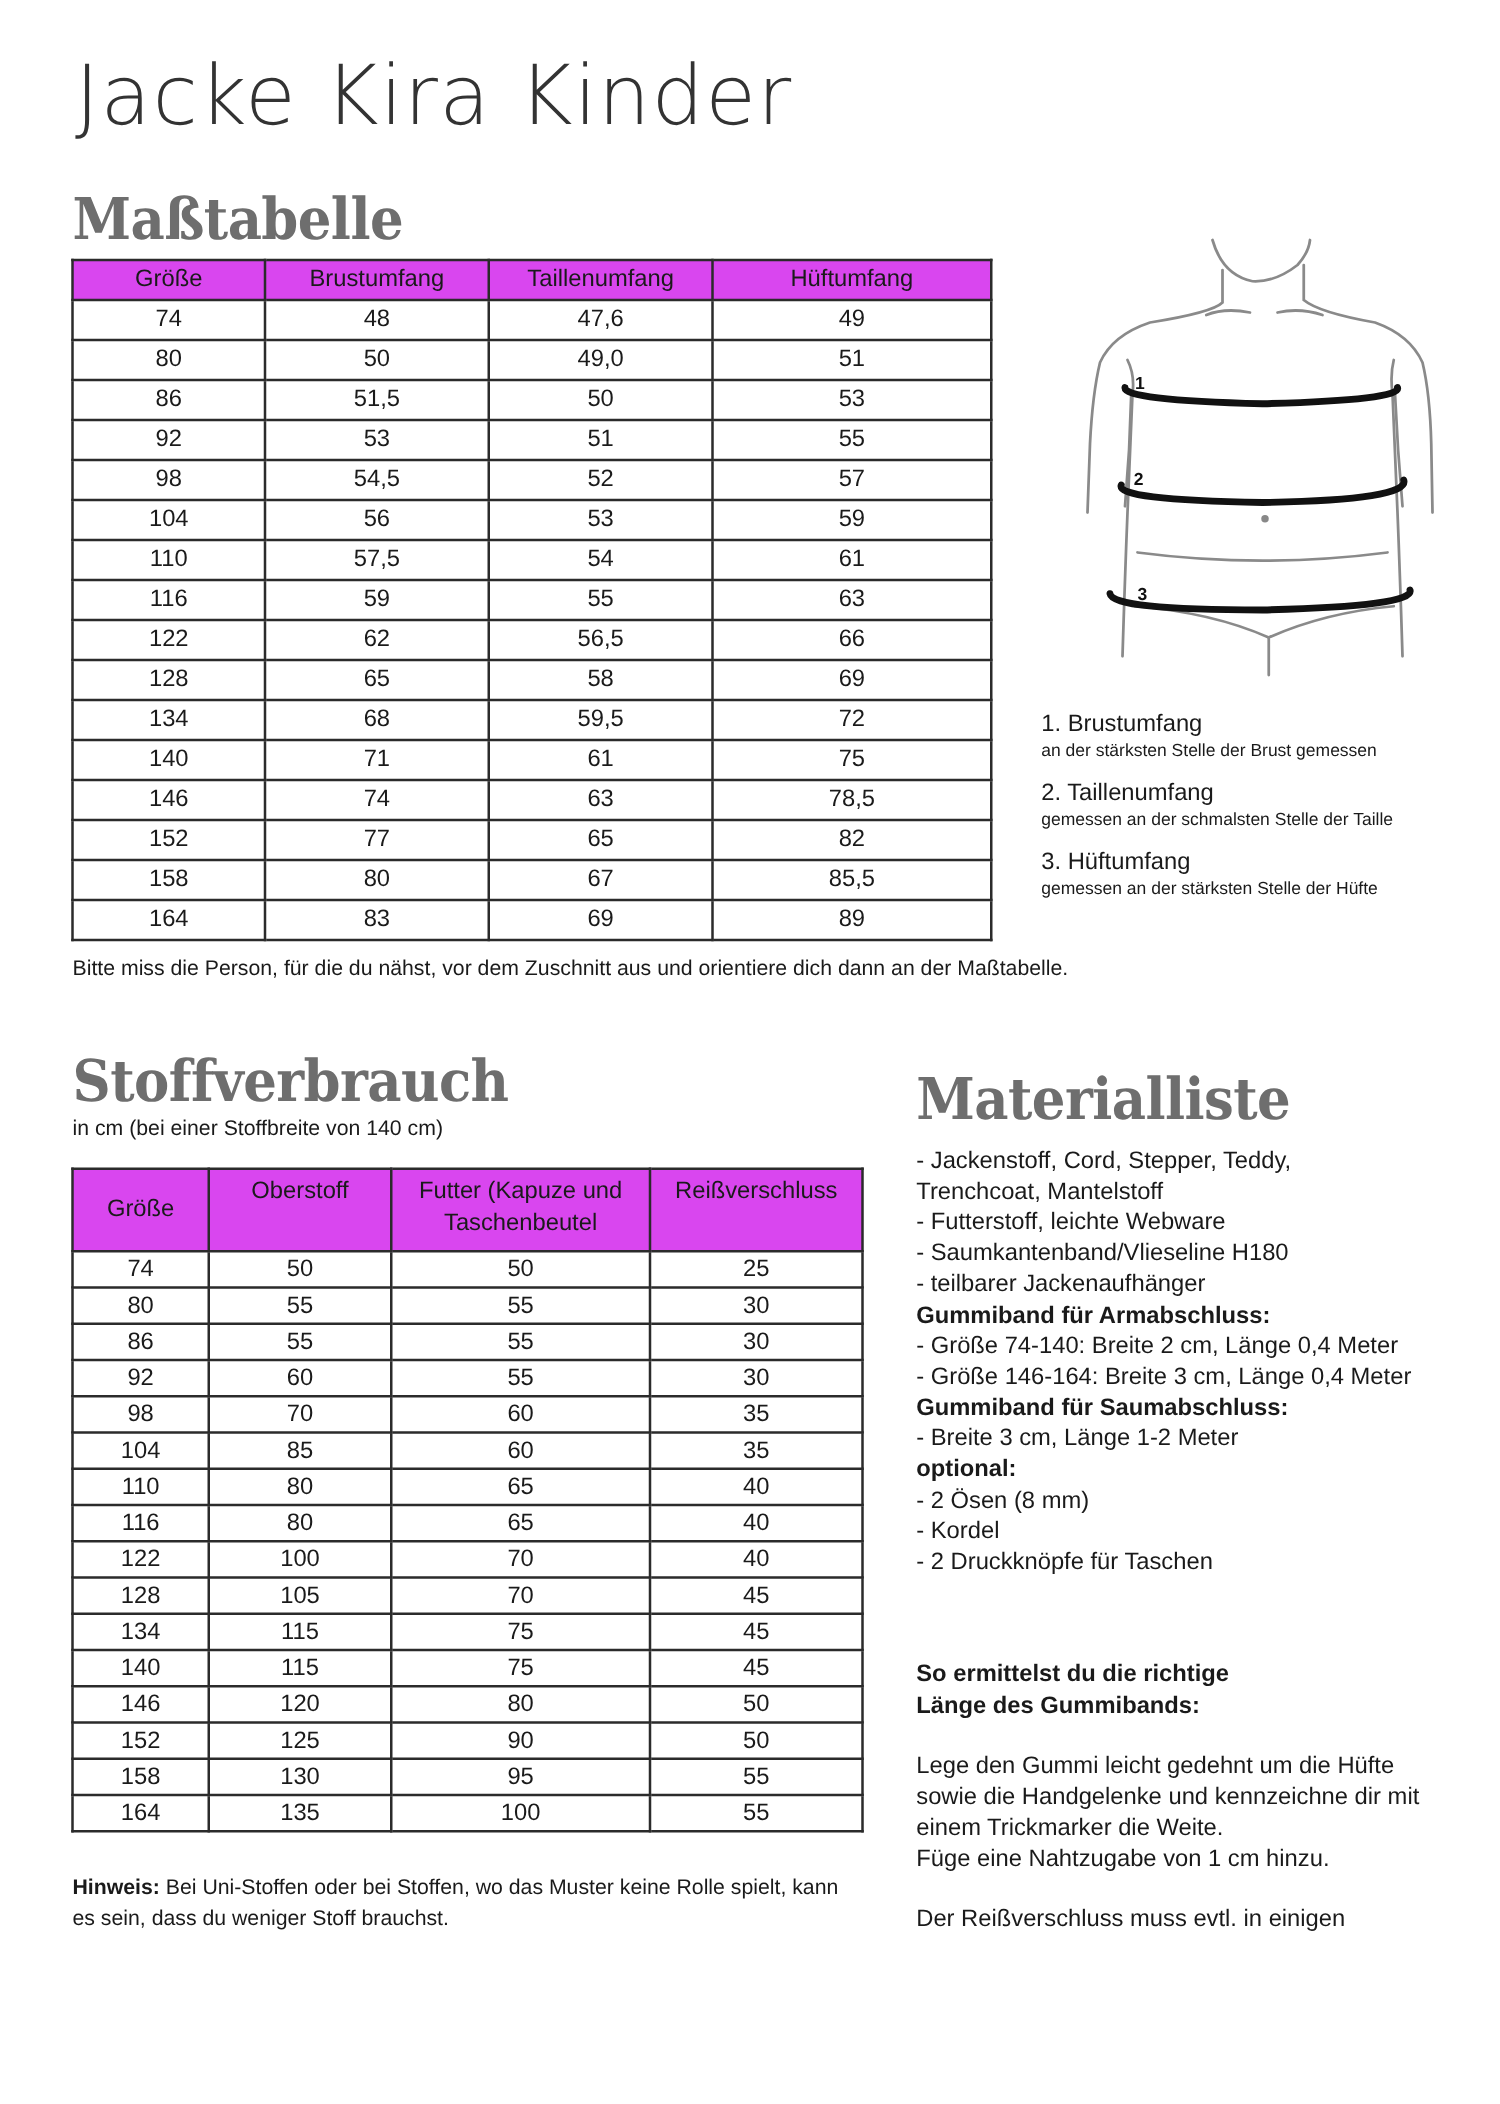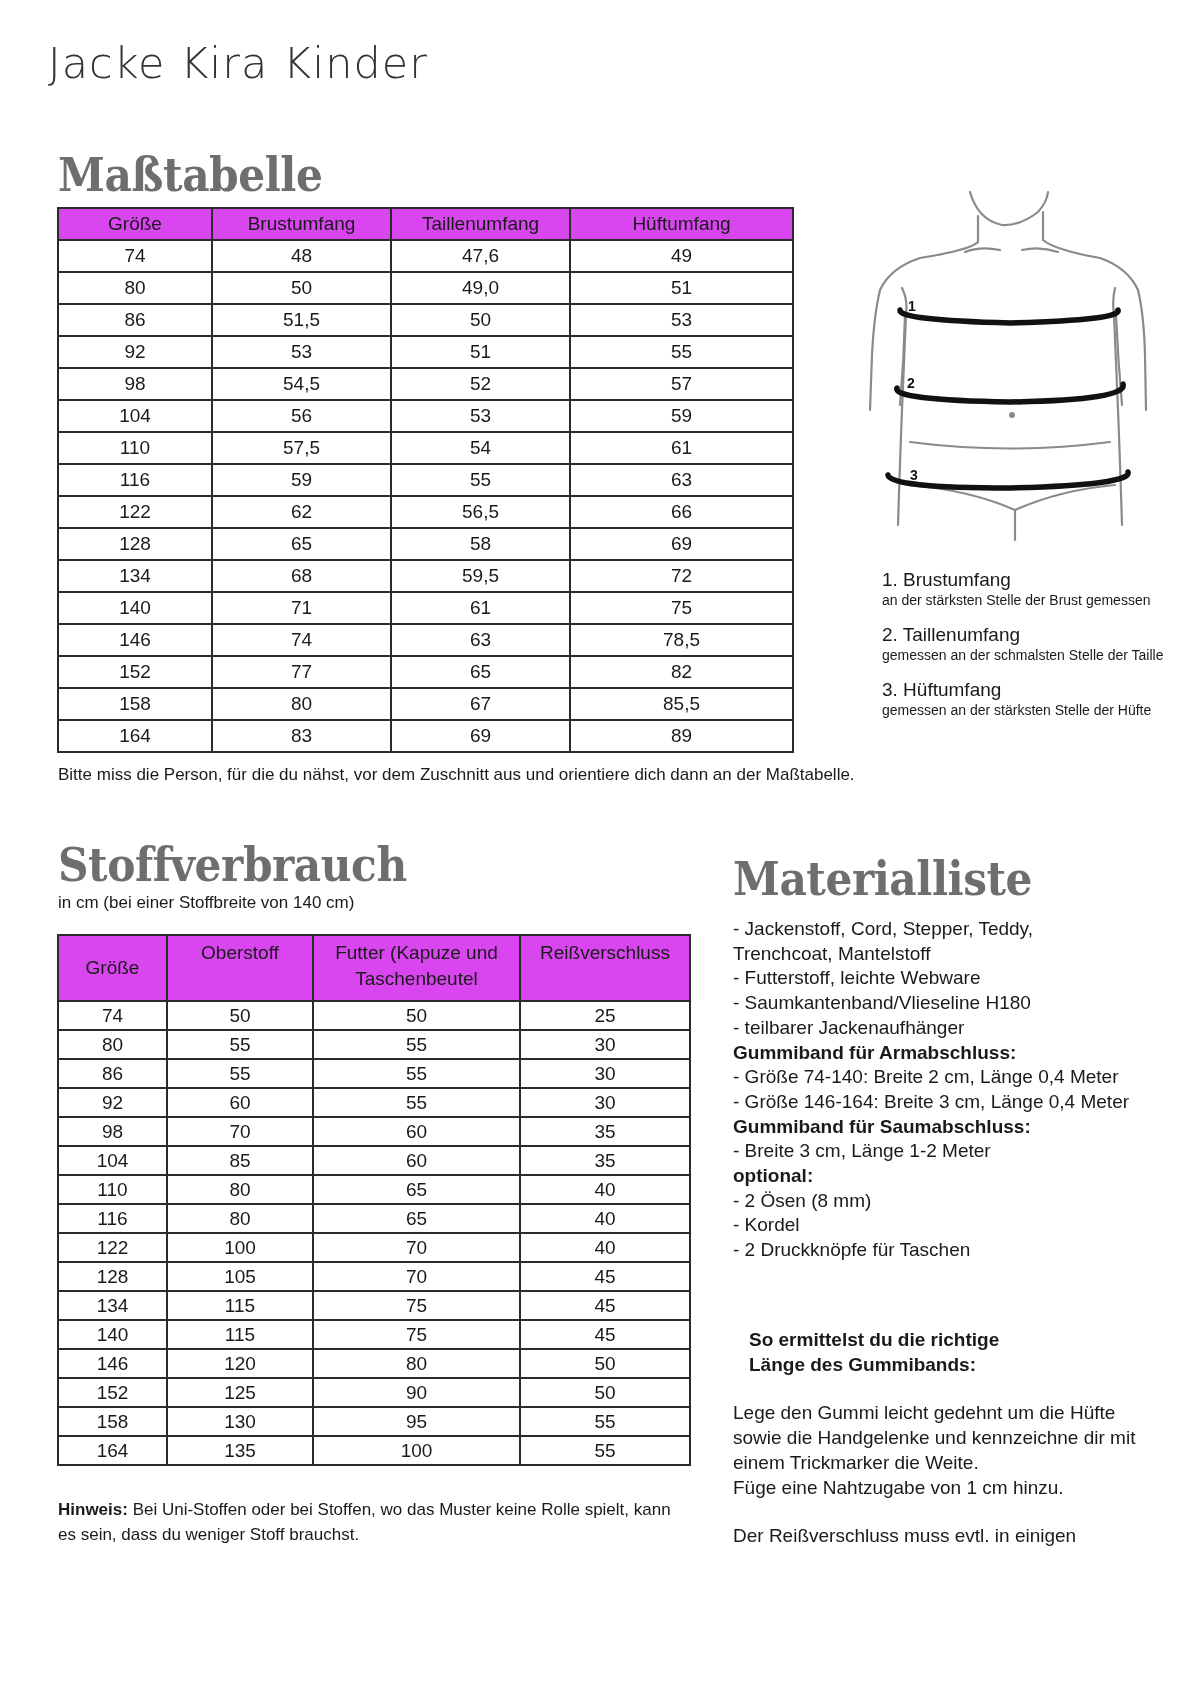--- a/index.html
+++ b/index.html
@@ -1,20 +1,20 @@
 <!DOCTYPE html>
 <html><head>
 <meta charset="utf-8">
 <style>
   html, body { margin: 0; padding: 0; background: #ffffff; }
   body { width: 1200px; height: 1683px; position: relative; overflow: hidden;
          font-family: "Liberation Sans", sans-serif; color: #1a1a1a; }
   .abs { position: absolute; }
-  .doc-title { left: 48px; top: 38px; font-family: "DejaVu Sans", sans-serif; font-weight: 200;
-               font-size: 43px; color: #333; letter-spacing: 1px; -webkit-text-stroke: 0px;
+  .doc-title { left: 60px; top: 38px; font-family: "DejaVu Sans", sans-serif; font-weight: 200;
+               font-size: 66px; color: #333; letter-spacing: 1px; -webkit-text-stroke: 0px;
                font-stretch: condensed; }
   .section-title { font-family: "DejaVu Serif", "Liberation Serif", serif; font-weight: bold;
                    color: #6e6e6e; letter-spacing: -0.5px; transform-origin: left top; }
   .t1 { left: 58px; top: 148px; font-size: 46px; transform: scaleX(0.92); }
   .t2 { left: 58px; top: 838px; font-size: 46px; transform: scaleX(0.92); }
   .t3 { left: 733px; top: 852px; font-size: 46px; transform: scaleX(0.92); }
   table.grid { border-collapse: collapse; position: absolute; font-family: "Liberation Sans", sans-serif;
                color: #1a1a1a; }
   table.grid th, table.grid td { border: 2px solid #2b2b2b; text-align: center; padding: 0; }
   table.grid th { background: #d946ef; font-weight: normal; }
@@ -22,28 +22,28 @@
   #measure-table th { height: 30px; }
   #measure-table td { height: 30px; }
   #fabric-table { left: 57px; top: 934px; width: 634px; font-size: 19px; }
   #fabric-table th { height: 60px; line-height: 26px; vertical-align: middle; }
   #fabric-table th.top { vertical-align: top; padding-top: 4px; }
   #fabric-table td { height: 27px; }
   .note { font-size: 17px; }
   .measure-note { left: 58px; top: 765px; }
   .fabric-sub { left: 58px; top: 893px; font-size: 17px; text-align: center; }
   .hint { left: 58px; top: 1497px; width: 620px; font-size: 17px; line-height: 25px; }
-  .legend { left: 882px; top: 568px; }
+  .legend { left: 833px; top: 568px; }
   .legend-item { margin-bottom: 14px; }
   .legend-title { font-size: 19px; line-height: 23px; }
   .legend-desc { font-size: 14px; line-height: 18px; }
   .materials { left: 733px; top: 917px; width: 460px; font-size: 19px; line-height: 24.7px; }
   .materials .bold { font-weight: bold; }
   .howto { left: 733px; top: 1328px; width: 460px; font-size: 19px; line-height: 24.7px; }
-  .howto .bold { font-weight: bold; margin-left: 16px; }
+  .howto .bold { font-weight: bold; }
   .gap { height: 24px; }
   .figure { left: 860px; top: 180px; width: 300px; height: 380px; }
 </style>
 </head>
 <body>
 
 <div class="abs doc-title">Jacke Kira Kinder</div>
 
 <div class="abs section-title t1">Maßtabelle</div>
 

